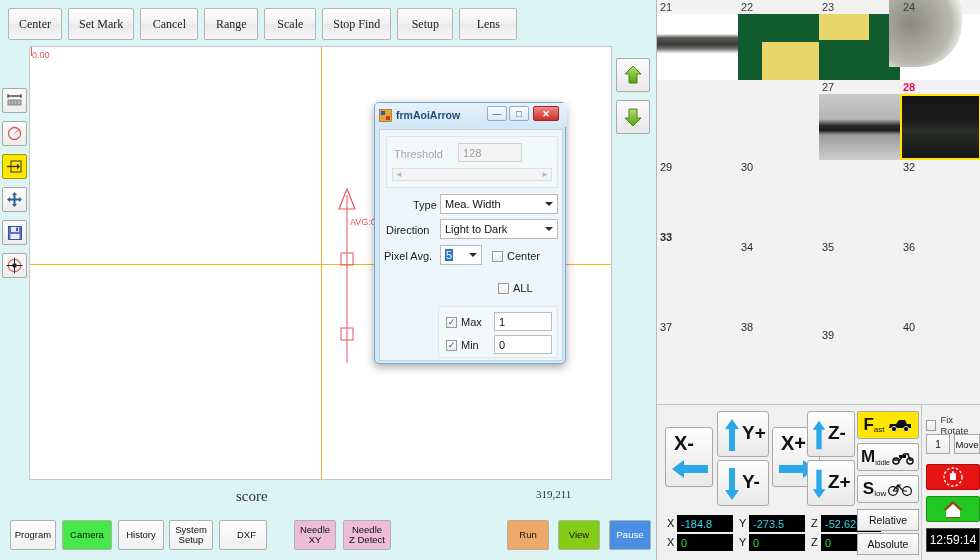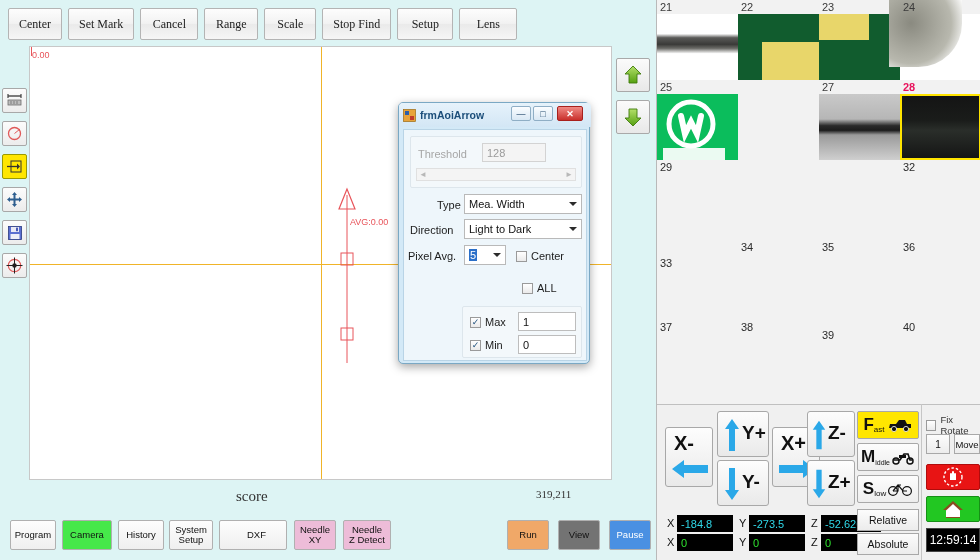--- a/index.html
+++ b/index.html
@@ -245,21 +245,20 @@
   }
 
   
   #dialog {
     position: absolute; left: 374px; top: 102px;
     width: 192px; height: 262px;
     background: #d3e9f7;
     border: 1px solid #7aa8c4;
     border-radius: 5px;
     box-shadow: 0 3px 10px rgba(0,0,0,0.35);
-    margin-left: 24px;
   }
   #dlg-titlebar {
     position: absolute; left: 0; top: 0;
     width: 192px; height: 24px;
     background: linear-gradient(180deg,#e6f2fb 0%,#d3e6f5 100%);
     border-top-left-radius: 4px; border-top-right-radius: 4px;
     display: flex; align-items: center;
   }
   #dlg-title-text {
     font-family: "Liberation Sans", sans-serif;
@@ -464,25 +463,25 @@
           <path d="M10 20 L18 12 H14 V3 H6 V12 H2 Z" fill="url(#gdn)" stroke="#3f7a0c" stroke-width="0.9"></path>
         </svg>
       </div>
     </div>
 
     <div id="bottom-toolbar">
         <div class="bbtn" style="left: 4px; width: 46px;">Program</div>
         <div class="bbtn" style="left: 56px; width: 50px; background: rgb(70, 232, 74);">Camera</div>
         <div class="bbtn" style="left: 112px; width: 46px;">History</div>
         <div class="bbtn" style="left: 163px; width: 44px;">System<br>Setup</div>
-        <div class="bbtn" style="left: 213px; width: 68px; padding-left: 7px;">DXF</div>
+        <div class="bbtn" style="left: 213px; width: 48px; padding-left: 7px;">DXF</div>
         <div class="bbtn" style="left: 288px; width: 42px; background: rgb(237, 188, 216);">Needle<br>XY</div>
         <div class="bbtn" style="left: 337px; width: 48px; background: rgb(237, 188, 216);">Needle<br>Z Detect</div>
         <div class="bbtn" style="left: 501px; width: 42px; background: rgb(240, 168, 104);">Run</div>
-        <div class="bbtn" style="left: 552px; width: 42px; background: #737373;">View</div>
+        <div class="bbtn" style="left: 552px; width: 42px; background: #84cc16;">View</div>
         <div class="bbtn" style="left: 603px; width: 42px; background: rgb(74, 144, 226); color: rgb(255, 255, 255);">Pause</div>
       </div>
 
   </div>
 
   <div id="right-pane">
     <div id="thumb-grid">
         <div class="thumb-cell" style="left: 0px; top: 0px;">
           <div class="thumb-img" style="background: linear-gradient(rgb(255, 255, 255) 0%, rgb(255, 255, 255) 30%, rgb(90, 90, 88) 36%, rgb(58, 58, 56) 46%, rgb(106, 106, 102) 52%, rgb(255, 255, 255) 60%, rgb(255, 255, 255) 100%);"></div>
           <div class="thumb-num onimg">21</div>
@@ -498,43 +497,38 @@
             <div style="position:absolute;left:0;top:0;width:62%;height:40%;background:#e8d66a;"></div>
           </div>
           <div class="thumb-num onimg">23</div>
         </div>
         <div class="thumb-cell" style="left: 243px; top: 0px;">
           <div class="thumb-img" style="background: rgb(255, 255, 255);">
             <div style="position:absolute;left:-14%;top:-30%;width:90%;height:110%;border-radius:0 0 60% 0;background:radial-gradient(circle at 30% 40%,#8a8a80,#b8b8ae 60%,#ffffff 85%);"></div>
           </div>
           <div class="thumb-num onimg">24</div>
         </div>
-        <div class="thumb-cell" style="left: 0px; top: 80px;">
-          <div class="thumb-img" style="background: rgb(11, 189, 92);"><svg viewBox="0 0 81 66" width="81" height="66">
-              <circle cx="34" cy="30" r="22" fill="none" stroke="#fff" stroke-width="5"></circle>
-              <path d="M24 22 L28 40 L34 28 L40 40 L44 22" stroke="#fff" stroke-width="6" fill="none" stroke-linecap="round"></path>
-              <rect x="6" y="54" width="62" height="12" fill="#fff" opacity="0.92"></rect>
-            </svg></div>
-          <div class="thumb-num onimg">25</div>
-        </div>
         <div class="thumb-cell" style="left: 162px; top: 80px;">
           <div class="thumb-img" style="background: linear-gradient(rgb(201, 201, 201) 0%, rgb(182, 182, 182) 38%, rgb(42, 42, 42) 48%, rgb(28, 28, 28) 55%, rgb(154, 154, 154) 62%, rgb(207, 207, 207) 100%);"></div>
           <div class="thumb-num onimg">27</div>
         </div>
         <div class="thumb-cell" style="left: 243px; top: 80px;">
           <div class="thumb-img selected" style="background: linear-gradient(rgb(20, 20, 20) 0%, rgb(26, 28, 26) 40%, rgb(42, 46, 42) 55%, rgb(19, 19, 19) 100%);"></div>
           <div class="thumb-num sel">28</div>
         </div>
         <div class="thumb-cell" style="left: 0px; top: 160px;">
           <div class="thumb-num">29</div>
         </div>
+        <div class="thumb-cell" style="left: 81px; top: 160px;">
+          <div class="thumb-num">30</div>
+        </div>
         <div class="thumb-cell" style="left: 243px; top: 160px;">
           <div class="thumb-num">32</div>
         </div>
-        <div class="thumb-cell" style="left: 0px; top: 256px;">
+        <div class="thumb-cell" style="left: 0px; top: 230px; font-weight: bold;">
           <div class="thumb-num">33</div>
         </div>
         <div class="thumb-cell" style="left: 81px; top: 240px;">
           <div class="thumb-num">34</div>
         </div>
         <div class="thumb-cell" style="left: 162px; top: 240px;">
           <div class="thumb-num">35</div>
         </div>
         <div class="thumb-cell" style="left: 243px; top: 240px;">
           <div class="thumb-num">36</div>

